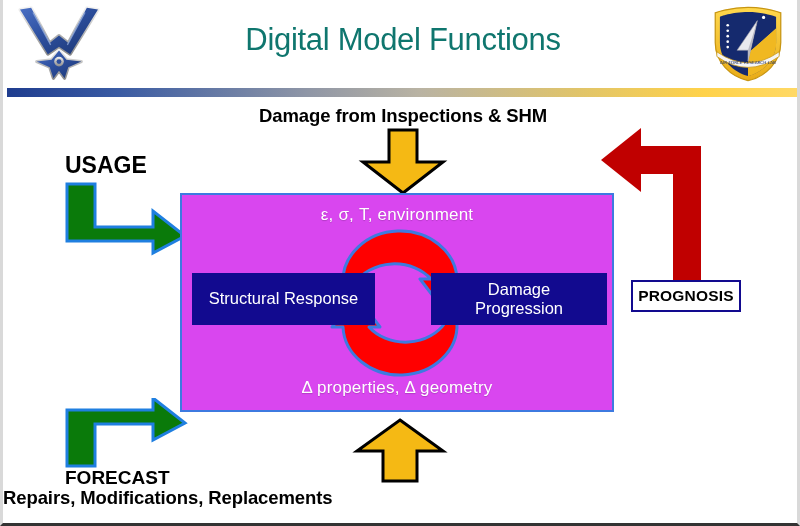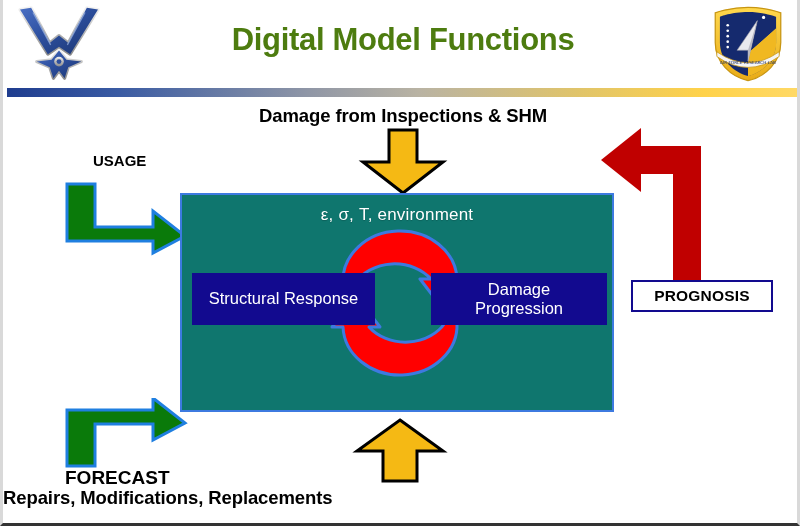--- a/index.html
+++ b/index.html
@@ -35,22 +35,22 @@
     width: 78px;
     height: 78px;
   }
   .slide-title {
     position: absolute;
     left: 110px;
     top: 22px;
     width: 580px;
     text-align: center;
     font-size: 31px;
-    font-weight: bold;
-    color: #4d7c0f;
+    font-weight: normal;
+    color: #0f766e;
     letter-spacing: -0.3px;
     white-space: nowrap;
   }
   .divider {
     position: absolute;
     left: 4px;
     top: 87px;
     width: 792px;
     height: 9px;
     background: linear-gradient(to right,
@@ -59,21 +59,21 @@
     border-top: 1px solid #ffffff;
   }
 
   
   .process-box {
     position: absolute;
     left: 177px;
     top: 193px;
     width: 434px;
     height: 219px;
-    background: #0f766e;
+    background: #d946ef;
     border: 2px solid #3d7ae0;
     box-sizing: border-box;
   }
   .io-label {
     position: absolute;
     width: 100%;
     text-align: center;
     color: #ffffff;
     font-size: 17px;
     font-weight: normal;
@@ -151,35 +151,34 @@
     left: 0;
     top: 487px;
     width: 760px;
     text-align: left;
     font-size: 18.5px;
     letter-spacing: -0.1px;
   }
   .lbl-usage {
     left: 62px;
     top: 152px;
-    font-size: 15px;
-    margin-left: 28px;
+    font-size: 23px;
   }
   .lbl-forecast {
     left: 62px;
     top: 467px;
     font-size: 19px;
     text-align: center;
   }
 
   .prognosis-box {
     position: absolute;
     left: 628px;
     top: 280px;
-    width: 142px;
+    width: 110px;
     height: 32px;
     background: #ffffff;
     border: 2px solid #120a8f;
     color: #000000;
     font-size: 15.5px;
     font-weight: bold;
     display: flex;
     align-items: center;
     justify-content: center;
     box-sizing: border-box;
@@ -290,20 +289,21 @@
 
     <div class="node-box node-damage">
       <span style="display:block">
         <span style="display:block">Damage</span>
         <span style="display:block">Progression</span>
       </span>
     </div>
 
     <div class="node-box node-structural">Structural Response</div>
 
+    <div class="io-label bottom">Δ properties, Δ geometry</div>
   </div>
 
   <svg class="arrow-red" style="left:596px; top:124px; width:132px; height:170px;" viewBox="0 0 132 170">
     <polygon points="2,36 42,4 42,22 102,22 102,168 74,168 74,50 42,50 42,68" fill="#c00000"></polygon>
   </svg>
 
   <div class="prognosis-box">PROGNOSIS</div>
 
   <svg class="arrow-green" style="left:60px; top:398px; width:126px; height:72px;" viewBox="0 0 126 72">
     <polygon points="4,68 4,12 90,12 90,0 122,25 90,42 90,26 32,26 32,68" fill="#0a7a0a" stroke="#1f7fe0" stroke-width="3" stroke-linejoin="miter"></polygon>

